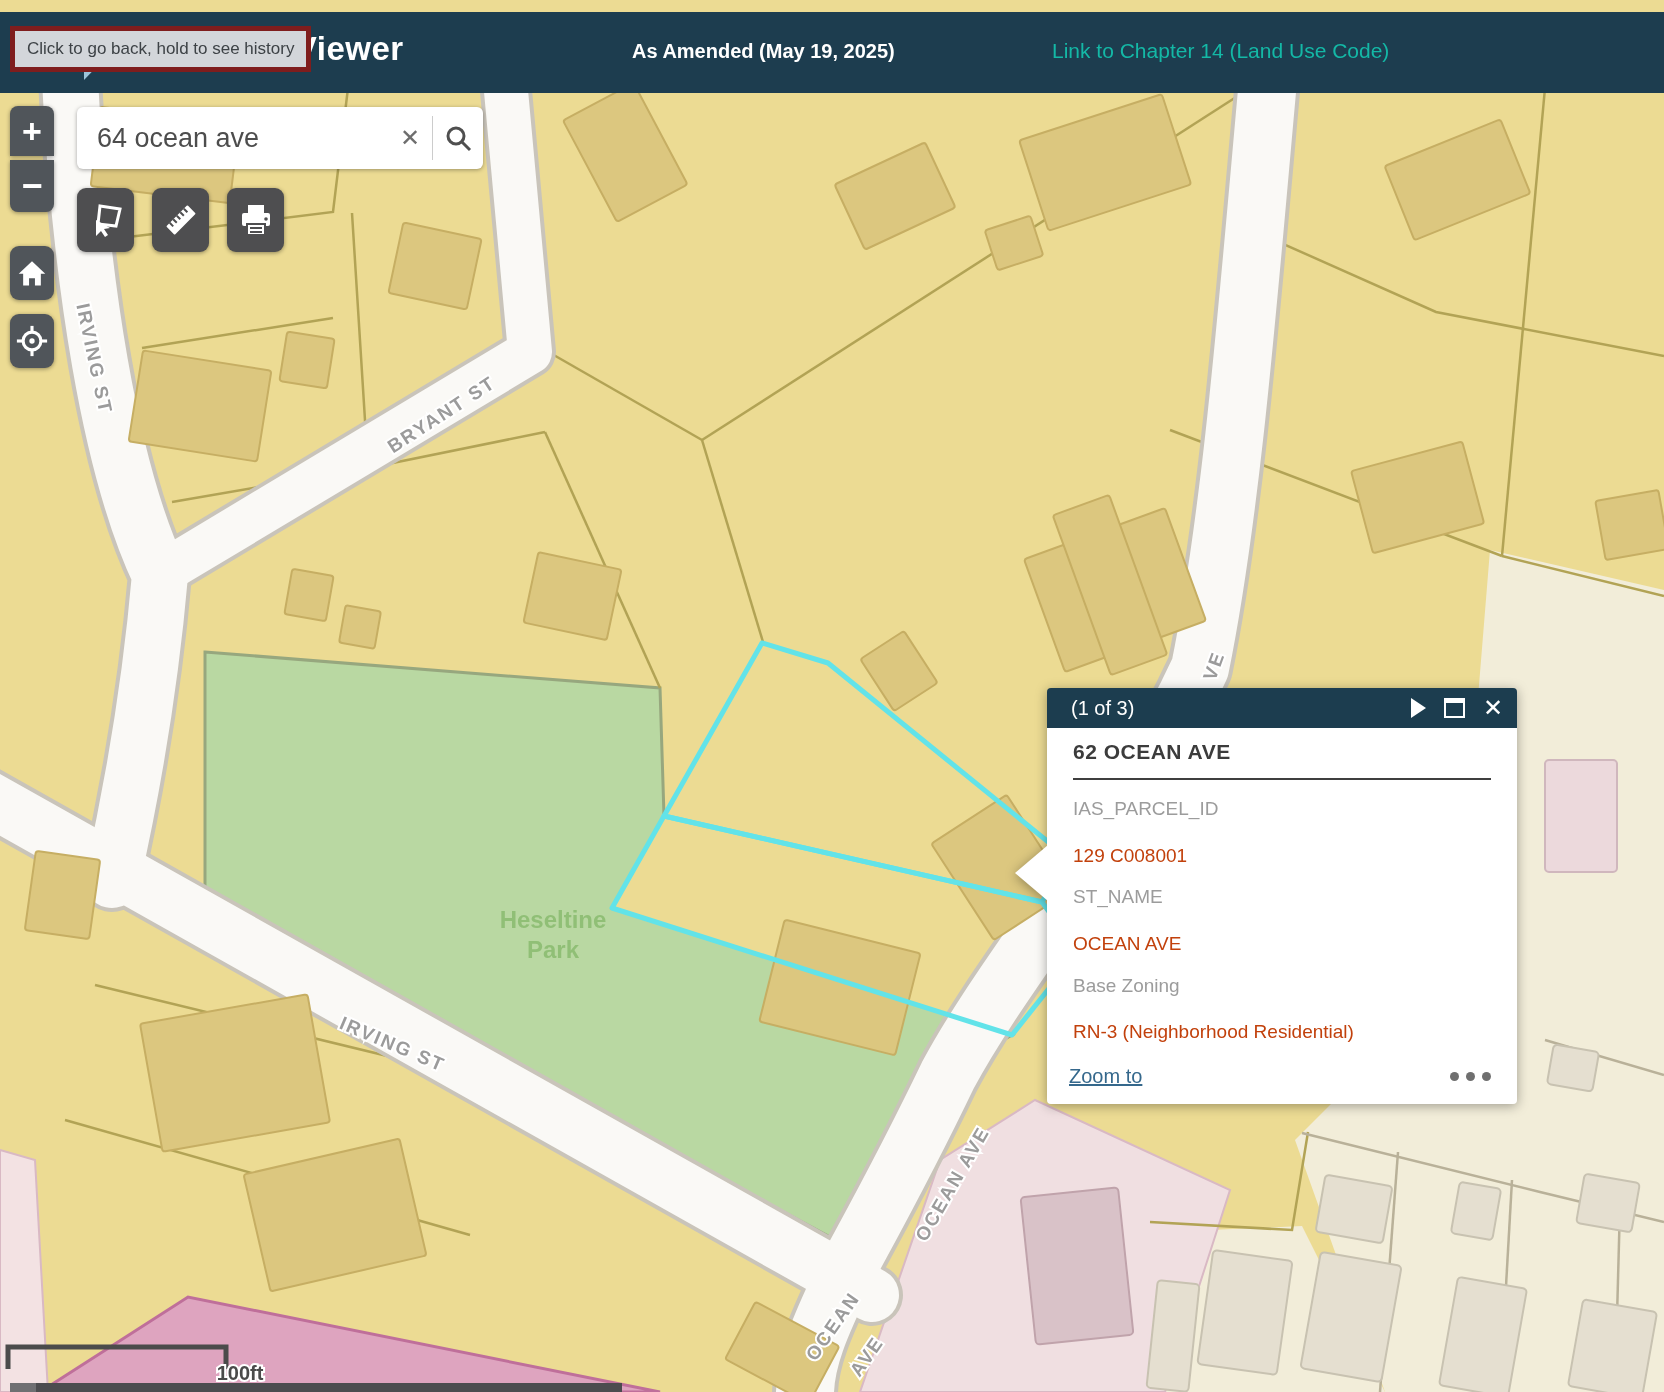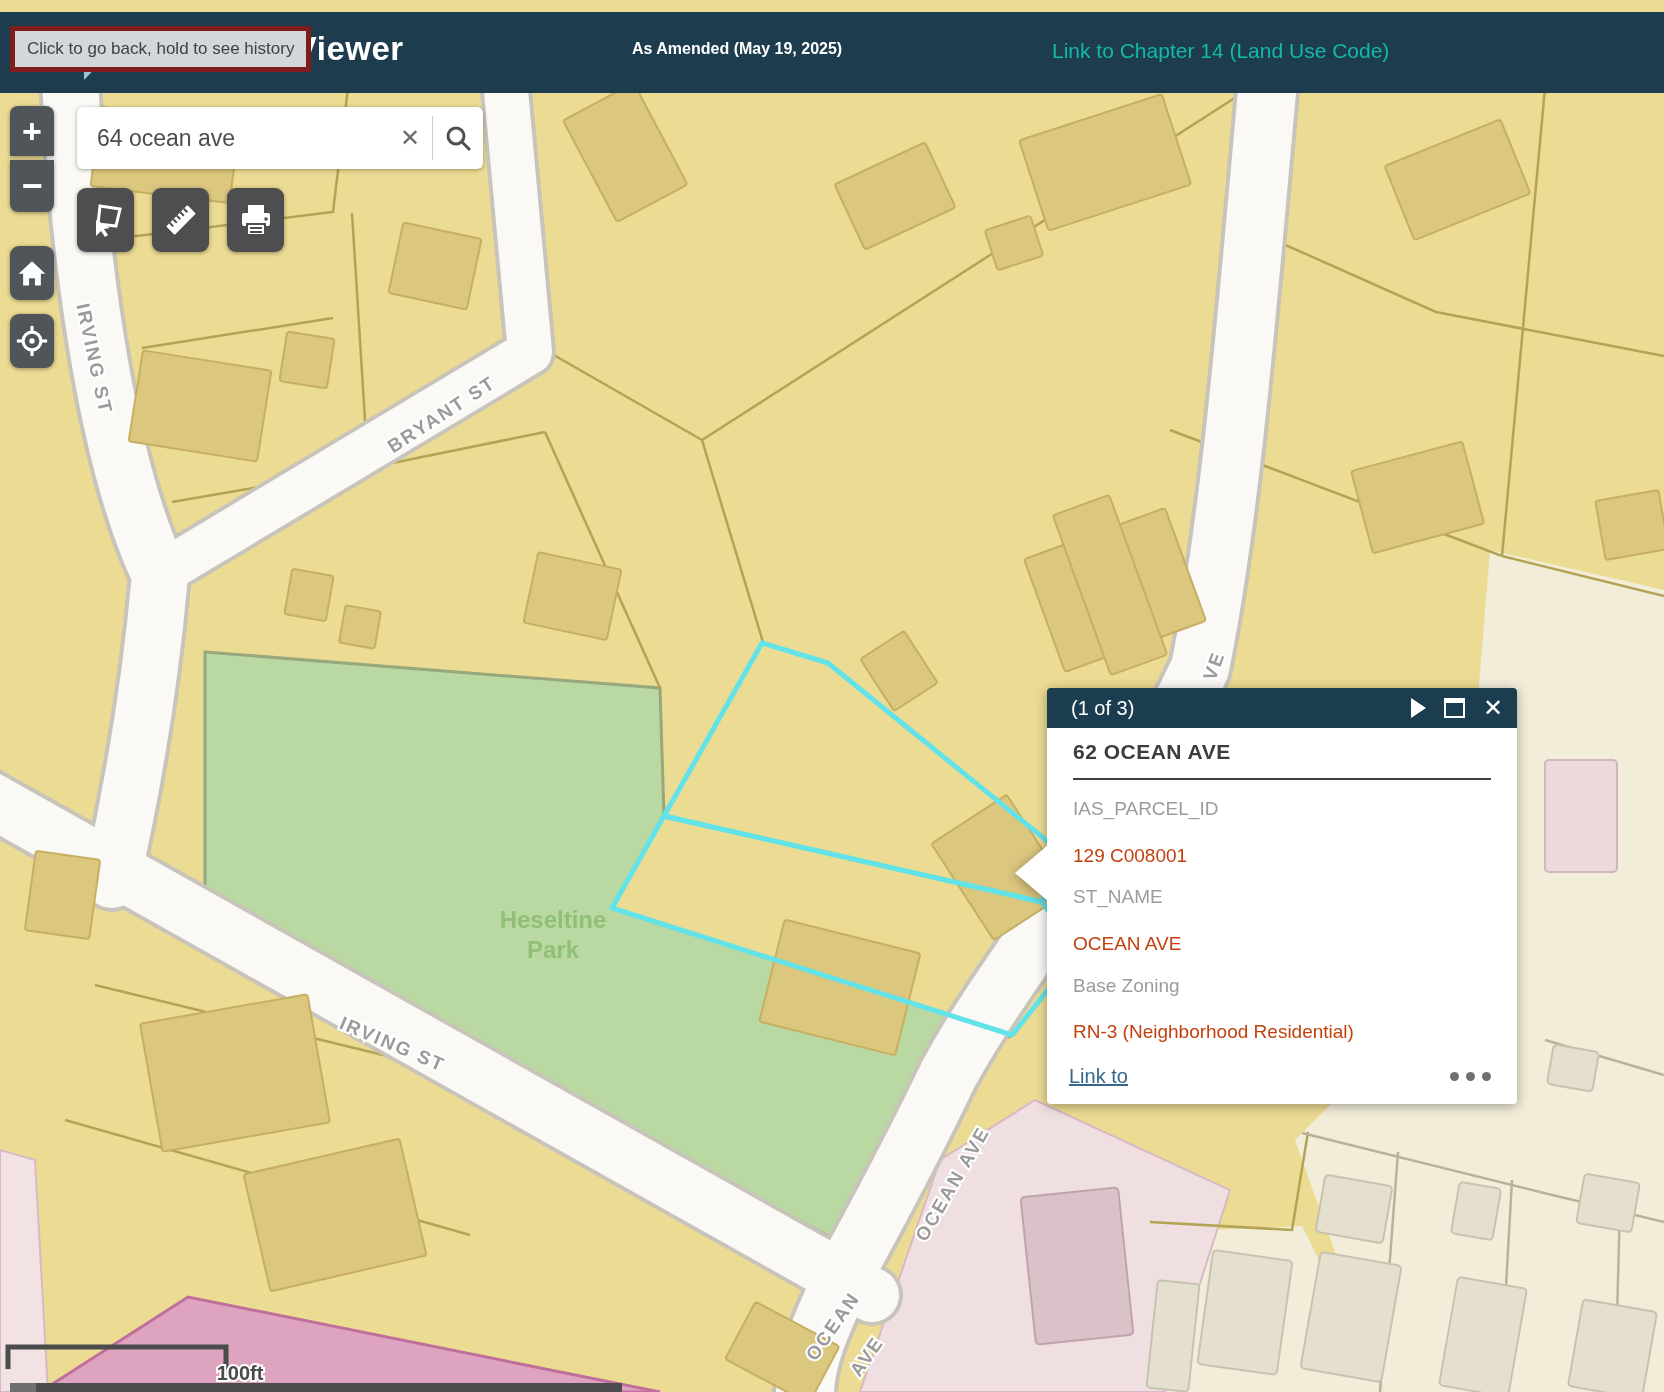--- a/index.html
+++ b/index.html
@@ -11,21 +11,21 @@
   #topstrip{left:0;top:0;width:1664px;height:12px;background:#d7d9dc;}
   #topstrip .seg{position:absolute;left:0;top:0;width:128px;height:12px;background:#ffffff;}
 
   
   #header{left:0;top:12px;width:1664px;height:81px;background:#1d3d4f;z-index:30;}
   #back-tri{position:absolute;left:84px;top:14px;width:0;height:0;
     border-top:27px solid transparent;border-bottom:27px solid transparent;
     border-left:26px solid #9cc4da;}
   #app-title{position:absolute;left:95px;top:18px;color:#ffffff;font-size:33px;
     font-weight:bold;white-space:nowrap;letter-spacing:.5px;}
-  #amended{position:absolute;left:632px;top:28px;color:#ffffff;font-size:16px;font-weight:bold;}
+  #amended{position:absolute;left:632px;top:28px;color:#ffffff;font-size:20px;font-weight:bold;}
   #chapter-link{position:absolute;left:1052px;top:27px;color:#14b8a6;font-size:21px;
     font-weight:normal;text-decoration:none;}
   #tooltip{position:absolute;left:10px;top:26px;z-index:40;background:#d3d6da;
     border:5px solid #7f1d1d;color:#3d4246;font-size:17px;padding:8px 12px;white-space:nowrap;}
 
   
   #map{left:0;top:0;width:1664px;height:1392px;z-index:1;}
   text.stlbl{fill:#9b9b9b;font-size:19px;font-weight:bold;letter-spacing:2px;
     stroke:#ffffff;stroke-width:4px;paint-order:stroke;}
   text.parklbl{fill:#8cbd72;font-size:24px;font-weight:bold;opacity:.9;}
@@ -40,21 +40,21 @@
   #home-btn{left:10px;top:246px;width:44px;height:54px;border-radius:9px;}
   #locate-btn{left:10px;top:314px;width:44px;height:54px;border-radius:9px;}
   .toolbtn{background:#4e4e50;width:57px;height:64px;border-radius:9px;}
   #tool-select{left:77px;top:188px;}
   #tool-measure{left:152px;top:188px;}
   #tool-print{left:227px;top:188px;}
 
   
   #searchbox{position:absolute;left:77px;top:107px;width:406px;height:62px;background:#fff;
     border-radius:6px;box-shadow:0 1px 4px rgba(0,0,0,.35);display:flex;align-items:center;z-index:20;}
-  #search-input{border:none;outline:none;font-size:23px;color:#4d4d4d;flex:1;
+  #search-input{border:none;outline:none;font-size:27px;color:#4d4d4d;flex:1;
     padding-left:20px;background:transparent;font-family:inherit;min-width:0;}
   #search-clear{width:44px;text-align:center;font-size:24px;color:#6e6e6e;cursor:pointer;}
   #search-divider{width:1px;height:44px;background:#cccccc;}
   #search-go{width:50px;display:flex;align-items:center;justify-content:center;cursor:pointer;}
 
   
   #popup{position:absolute;left:1047px;top:688px;width:470px;z-index:25;
     filter:drop-shadow(0 2px 6px rgba(0,0,0,.35));}
   #popup-header{height:40px;background:#1c3d4f;border-radius:4px 4px 0 0;display:flex;
     align-items:center;color:#fff;}
@@ -304,21 +304,21 @@
     </div>
     <div class="prow">
       <span class="plabel">ST_NAME</span>
       <span class="pvalue">OCEAN AVE</span>
     </div>
     <div class="prow">
       <span class="plabel">Base Zoning</span>
       <span class="pvalue">RN-3 (Neighborhood Residential)</span>
     </div>
     <div id="popup-footer">
-      <a id="zoom-to" href="#">Link to</a>
+      <a id="zoom-to" href="#">Zoom to</a>
       <div id="dots">
           <span></span>
           <span></span>
           <span></span>
         </div>
     </div>
   </div>
 </div>
 
 <div id="attrib" class="abs">

